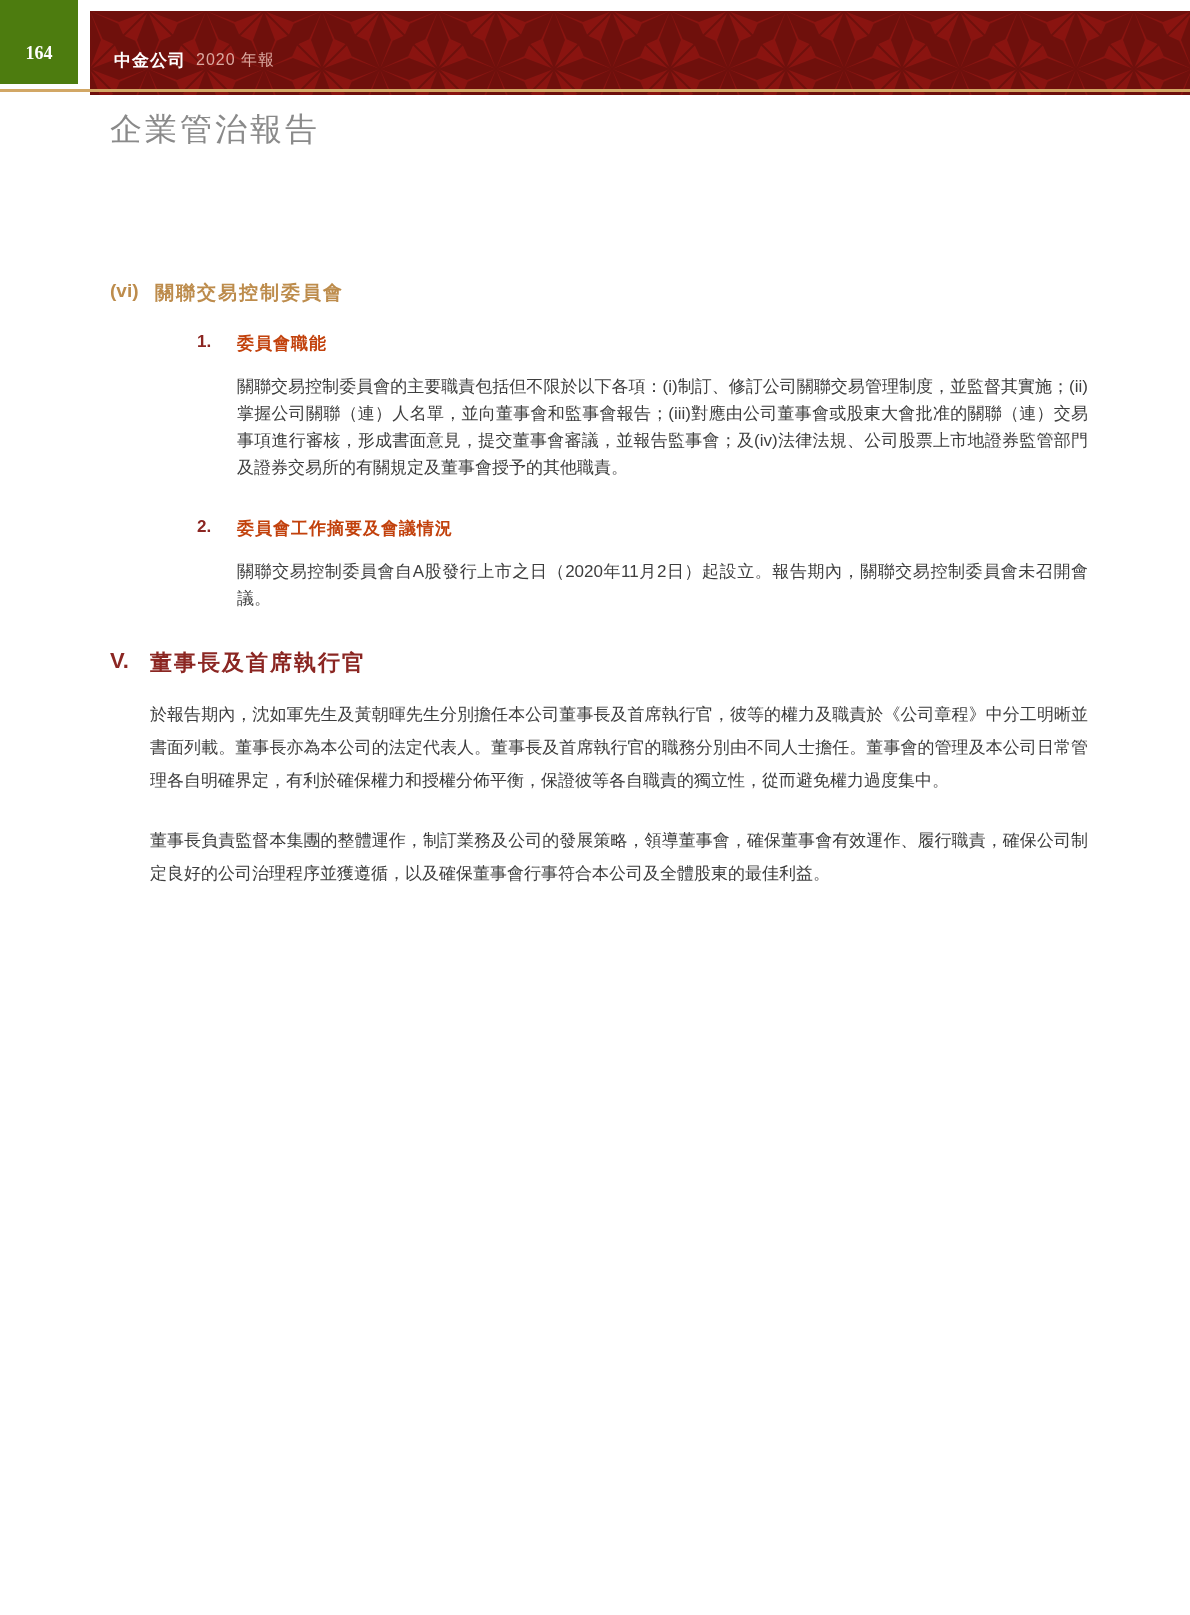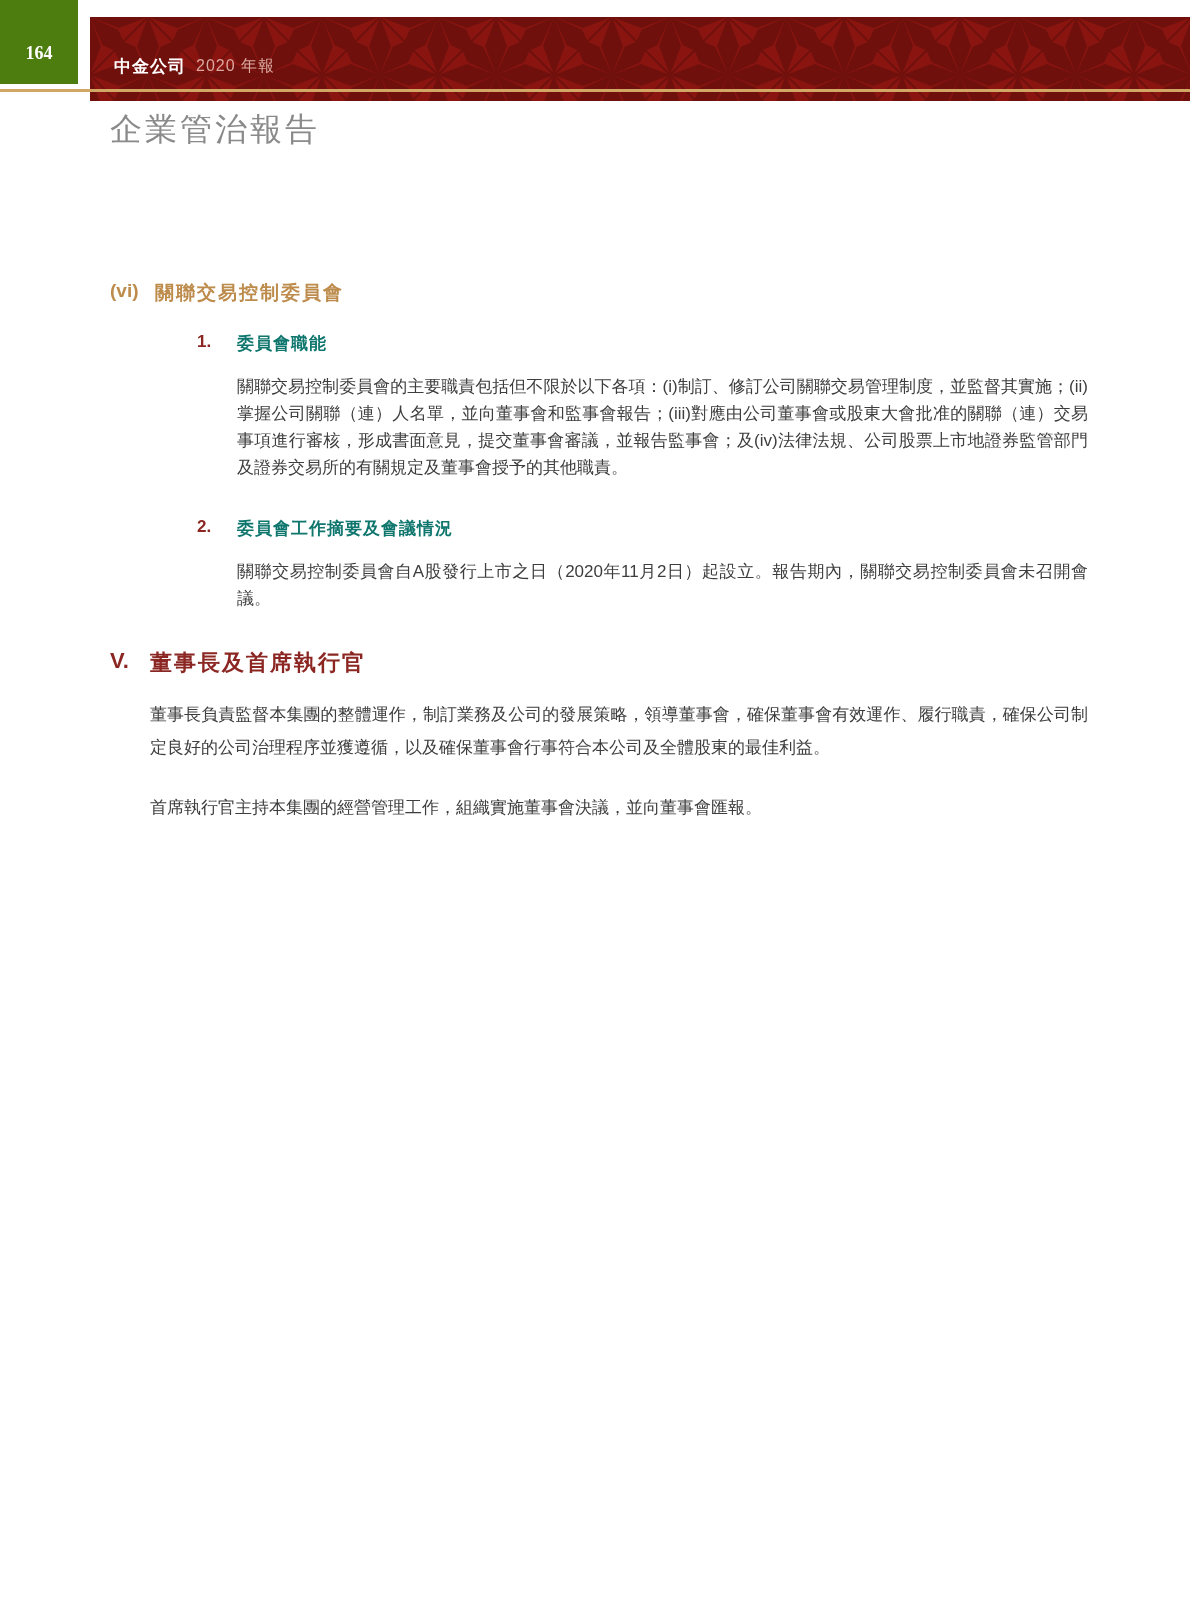--- a/index.html
+++ b/index.html
@@ -19,21 +19,21 @@
     width: 78px; height: 84px;
     background: #4d7c0f;
     display: flex; align-items: center; justify-content: center;
   }
   .pagenum-block span {
     font-family: "Liberation Serif", "DejaVu Serif", serif;
     font-weight: bold; font-size: 18px; color: #ffffff;
     padding-top: 22px;
   }
   .banner {
-    position: absolute; left: 90px; top: 17px; right: 0; height: 84px;
+    position: absolute; left: 90px; top: 11px; right: 0; height: 84px;
     background: #8a1410; overflow: hidden;
   }
   .banner svg { position: absolute; left: 0; top: 0; }
   .banner-text {
     position: absolute; left: 24px; top: 0; height: 100%;
     display: flex; align-items: center; gap: 10px;
     padding-top: 14px;
   }
   .banner-company { color: #ffffff; font-weight: bold; font-size: 17px; letter-spacing: 1px; }
   .banner-year { color: #dba9a0; font-size: 16px; letter-spacing: 1px; }
@@ -51,21 +51,21 @@
     margin-bottom: 128px;
   }
 
   .vi-head { display: flex; margin-bottom: 26px; }
   .vi-marker { width: 45px; color: #bd8c4c; font-weight: bold; font-size: 19px; }
   .vi-heading { color: #bd8c4c; font-weight: bold; font-size: 19px; letter-spacing: 2px; }
 
   .item { margin-left: 87px; }
   .item-head { display: flex; margin-bottom: 18px; }
   .item-num { width: 40px; color: #8b2622; font-weight: bold; font-size: 17px; }
-  .item-heading { color: #0f766e; font-weight: bold; font-size: 17px; letter-spacing: 1px; }
+  .item-heading { color: #c2410c; font-weight: bold; font-size: 17px; letter-spacing: 1px; }
   .item-body {
     margin-left: 40px; width: 851px;
     font-size: 17px; line-height: 27px;
     text-align: justify; text-justify: inter-ideograph;
     margin-bottom: 36px;
   }
 
   .v-head { display: flex; margin-top: 14px; margin-bottom: 20px; }
   .v-marker { width: 40px; color: #8b2622; font-weight: bold; font-size: 22px; }
   .v-heading { color: #8b2622; font-weight: bold; font-size: 22px; letter-spacing: 2px; }
@@ -140,16 +140,16 @@
       </div>
       <p class="item-body">關聯交易控制委員會自A股發行上市之日（2020年11月2日）起設立。報告期內，關聯交易控制委員會未召開會議。</p>
     </div>
   </section>
 
   <section>
     <div class="v-head">
       <span class="v-marker">V.</span>
       <span class="v-heading">董事長及首席執行官</span>
     </div>
+    <p class="v-para">於報告期內，沈如軍先生及黃朝暉先生分別擔任本公司董事長及首席執行官，彼等的權力及職責於《公司章程》中分工明晰並書面列載。董事長亦為本公司的法定代表人。董事長及首席執行官的職務分別由不同人士擔任。董事會的管理及本公司日常管理各自明確界定，有利於確保權力和授權分佈平衡，保證彼等各自職責的獨立性，從而避免權力過度集中。</p>
     <p class="v-para">董事長負責監督本集團的整體運作，制訂業務及公司的發展策略，領導董事會，確保董事會有效運作、履行職責，確保公司制定良好的公司治理程序並獲遵循，以及確保董事會行事符合本公司及全體股東的最佳利益。</p>
-    <p class="v-para">首席執行官主持本集團的經營管理工作，組織實施董事會決議，並向董事會匯報。</p>
   </section>
 </div>
 
 </body></html>

